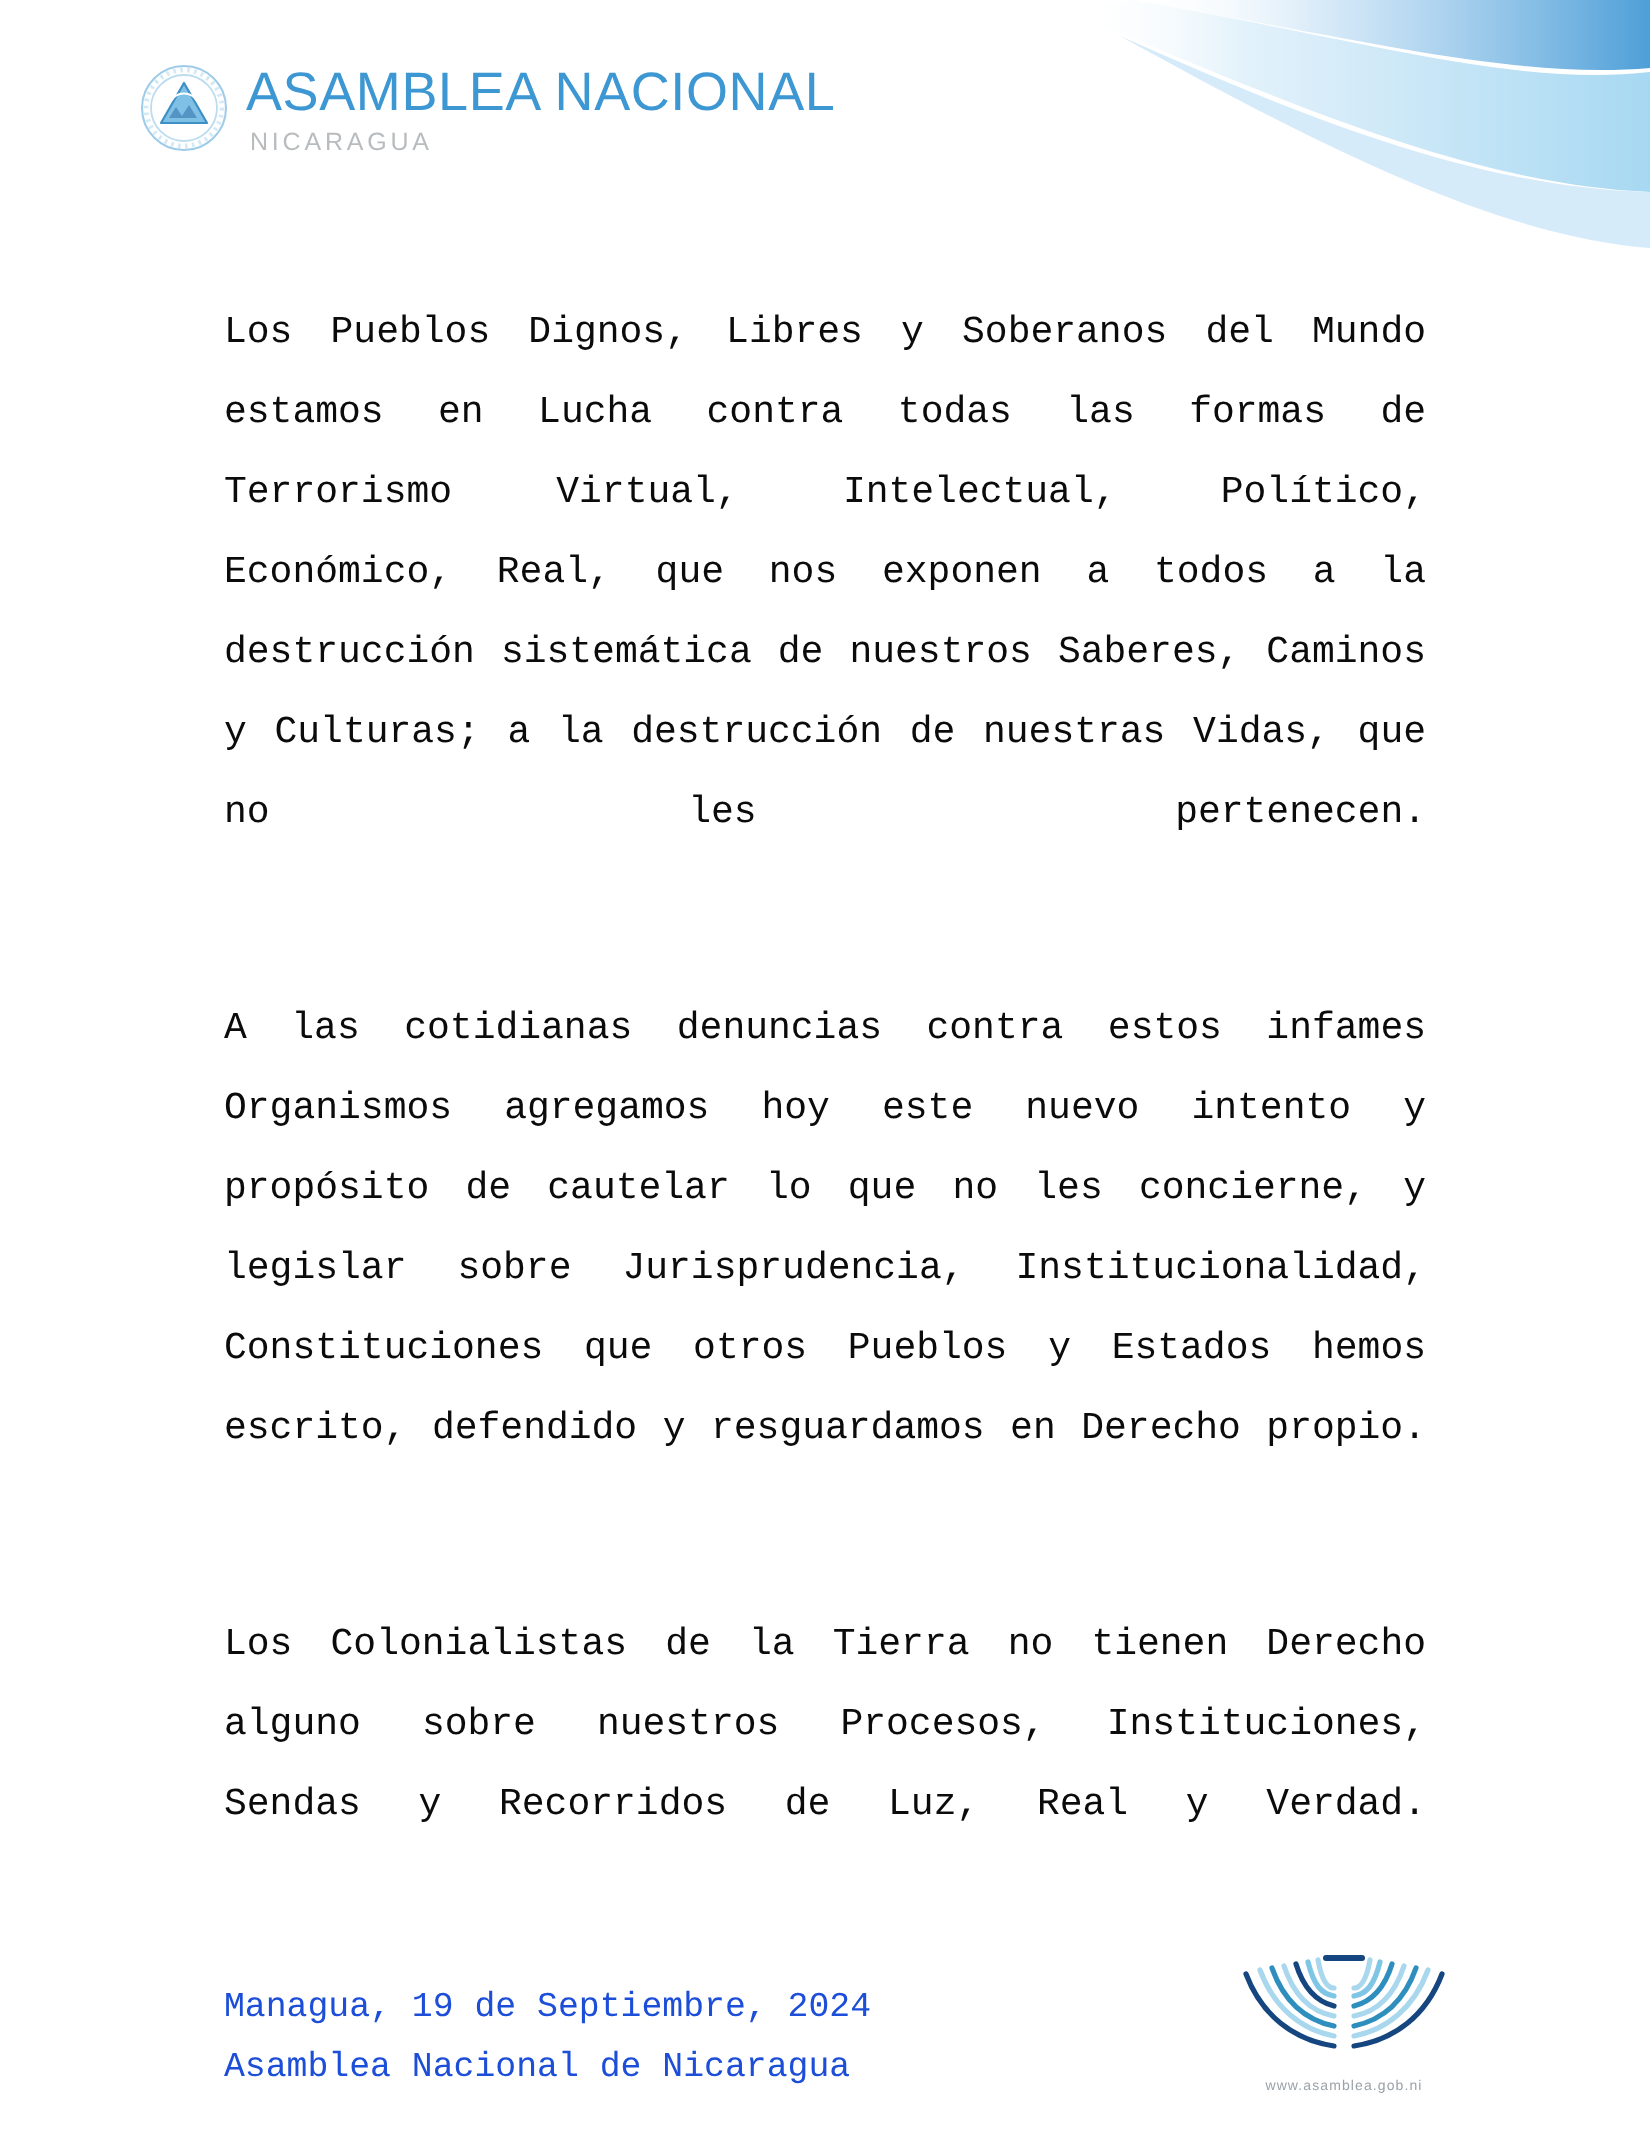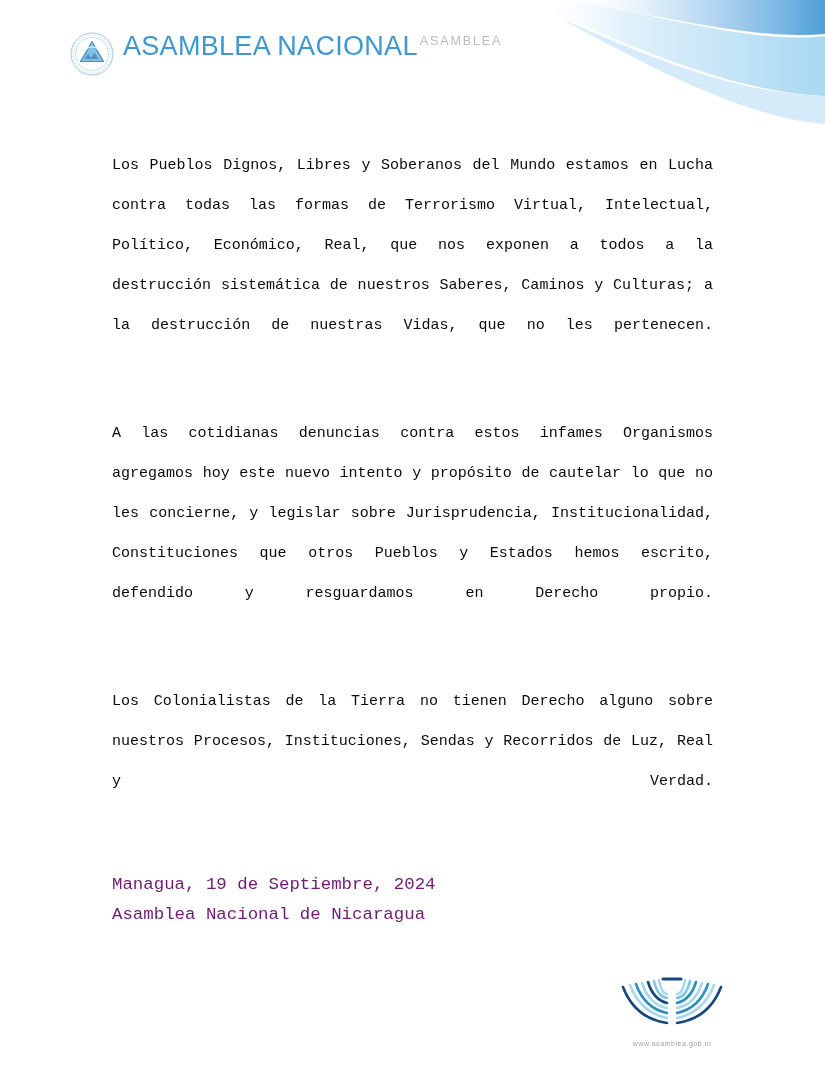--- a/index.html
+++ b/index.html
@@ -42,21 +42,21 @@
     width: 44px;
     height: 44px;
     flex: 0 0 44px;
     margin-top: 1px;
   }
   .seal svg { display: block; width: 100%; height: 100%; }
 
   .header-text {
     margin-left: 9px;
     display: flex;
-    flex-direction: row;
+    flex-direction: column;
   }
 
   .org-title {
     font-family: "Liberation Sans", sans-serif;
     font-size: 27px;
     line-height: 30px;
     font-weight: 400;
     color: #3d97d3;
     letter-spacing: 0.3px;
     white-space: nowrap;
@@ -77,41 +77,41 @@
   
   .body-copy {
     position: absolute;
     left: 112px;
     top: 146px;
     width: 601px;
   }
 
   .para {
     font-family: "Liberation Mono", "DejaVu Sans Mono", monospace;
-    font-size: 15px;
+    font-size: 19px;
     line-height: 40px;
     color: #0b0b0b;
     text-align: justify;
     text-justify: inter-word;
     margin: 0 0 28px 0;
     -webkit-font-smoothing: none;
   }
   .para:last-of-type { margin-bottom: 0; }
   
   .para::after {
     content: "";
     display: inline-block;
     width: 100%;
   }
 
   .signature {
     font-family: "Liberation Mono", "DejaVu Sans Mono", monospace;
     font-size: 17.4px;
     line-height: 30px;
-    color: #701a75;
+    color: #1d4ed8;
     text-align: left;
     margin: 18px 0 0 0;
     white-space: pre-line;
   }
 
   
   .footer-mark {
     position: absolute;
     left: 613px;
     top: 972px;
@@ -167,21 +167,21 @@
 
         <path d="M22 9.5 L33.5 29.5 L10.5 29.5 Z" fill="#7fc0e6" stroke="#3d8fc4" stroke-width="1.1" stroke-linejoin="round"></path>
 
         <path d="M14.5 27 L18 21.5 L21 26 L24.5 20.5 L28.5 27 Z" fill="#2f6fa8" opacity="0.55"></path>
         <path d="M15.5 18.5 A7.5 7.5 0 0 1 28.5 18.5" fill="none" stroke="#ffffff" stroke-width="1"></path>
       </svg>
     </div>
 
     <div class="header-text">
       <div class="org-title">ASAMBLEA NACIONAL</div>
-      <div class="org-sub">ASAMBLEA</div>
+      <div class="org-sub">NICARAGUA</div>
     </div>
 
   </div>
 
   <div class="body-copy">
 
     <p class="para">Los Pueblos Dignos, Libres y Soberanos del Mundo estamos en Lucha contra todas las formas de Terrorismo Virtual, Intelectual, Político, Económico, Real, que nos exponen a todos a la destrucción sistemática de nuestros Saberes, Caminos y Culturas; a la destrucción de nuestras Vidas, que no les pertenecen.</p>
 
     <p class="para">A las cotidianas denuncias contra estos infames Organismos agregamos hoy este nuevo intento y propósito de cautelar lo que no les concierne, y legislar sobre Jurisprudencia, Institucionalidad, Constituciones que otros Pueblos y Estados hemos escrito, defendido y resguardamos en Derecho propio.</p>
 

